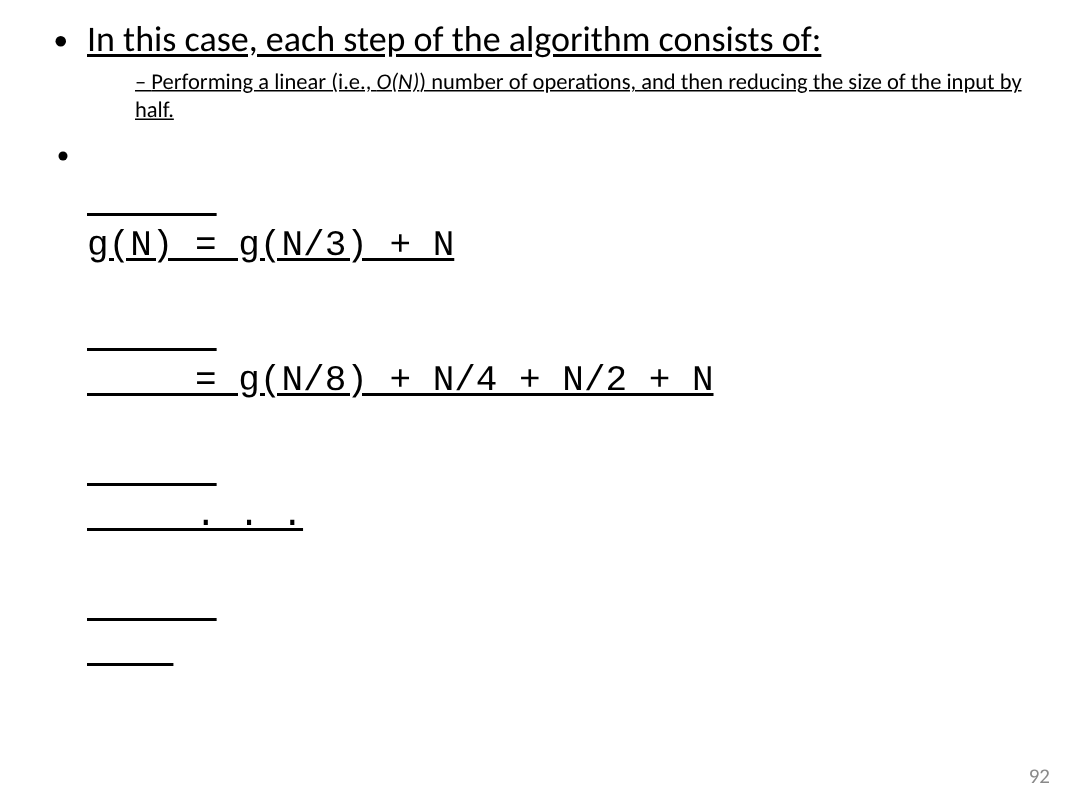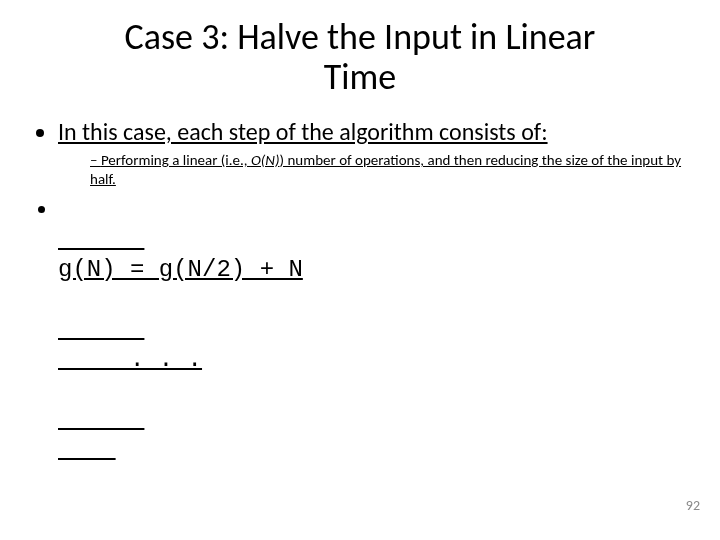--- a/index.html
+++ b/index.html
@@ -54,43 +54,43 @@
     font-size: 22px;
     white-space: pre;
     line-height: 1.3;
   }
   .mono-block {
     margin-left: 0;
   }
   .italic { font-style: italic; }
   .page-number {
     position: absolute;
-    bottom: 26px;
+    bottom: 14px;
     right: 20px;
     font-size: 14px;
     color: #8a8a8a;
   }
 </style>
 </head>
 <body>
 
 <div class="slide">
-  <div class="title">Case 3: Halve the Input in Linear Time</div>
 
   <ul class="level1">
     <li>
       <span>In this case, each step of the algorithm consists of:</span>
       <ul class="level2">
         <li class="dash">
           <span>Performing a linear (i.e., </span><span class="italic">O(N)</span><span>) number of operations, and then reducing the size of the input by half.</span>
         </li>
       </ul>
     </li>
     <li class="mono mono-block">
-      <div>g(N) = g(N/2) + N</div>
+      <div>g(N) = g(N/3) + N</div>
+      <div>     = g(N/8) + N/4 + N/2 + N</div>
       <div>     . . .</div>
       
     </li>
 
   </ul>
 
   <div class="page-number">92</div>
 </div>
 
 </body></html>

